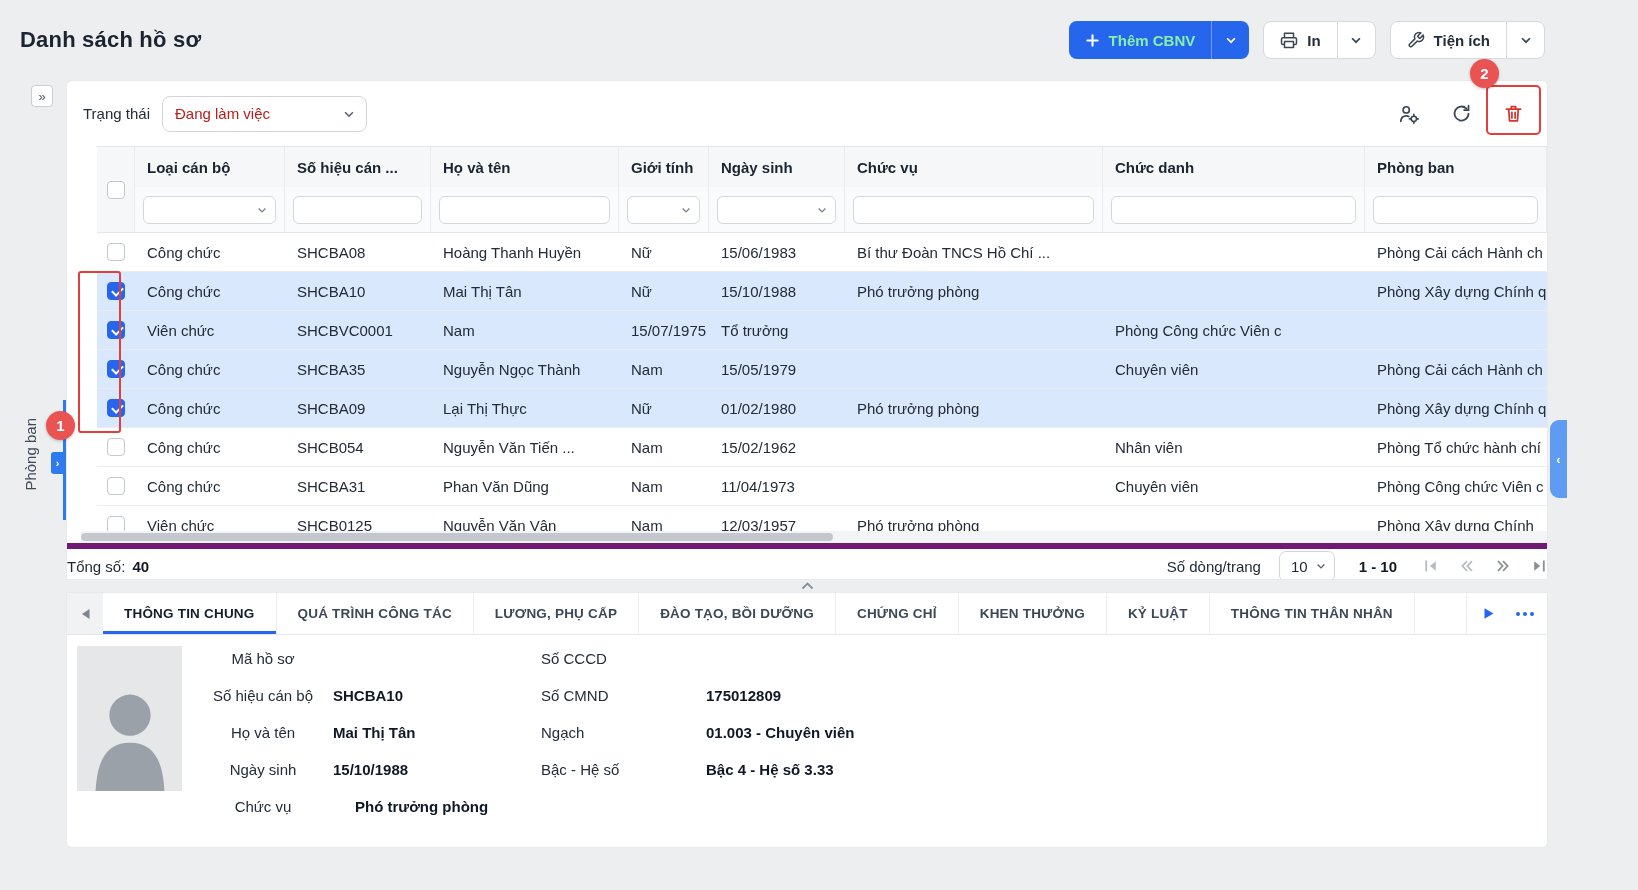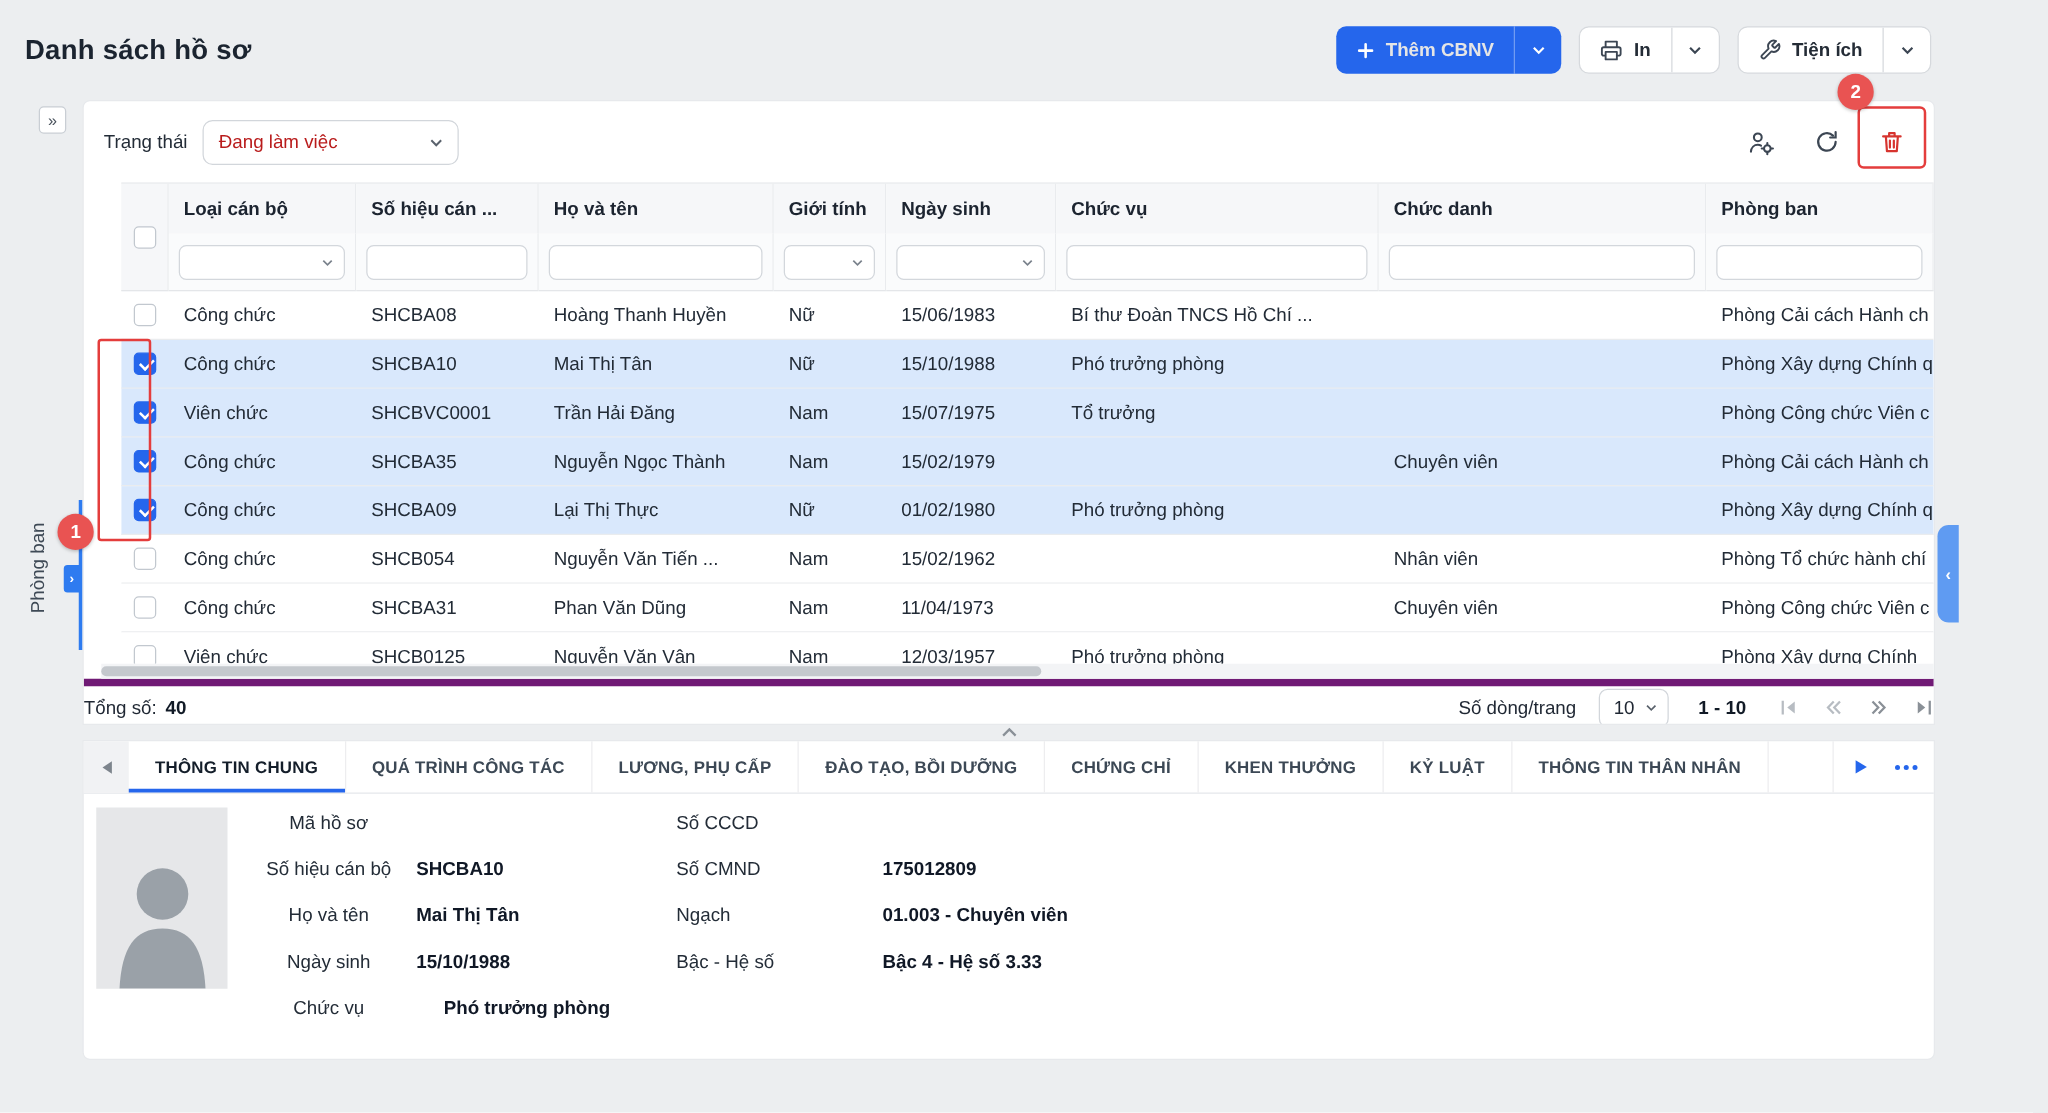--- a/index.html
+++ b/index.html
@@ -5,21 +5,21 @@
   * { margin:0; padding:0; box-sizing:border-box; }
   html,body { width:1638px; height:890px; overflow:hidden; }
   body { font-family:"Liberation Sans","DejaVu Sans",sans-serif; background:#eceef0; color:#1f2733; }
   .screen { position:relative; width:1638px; height:890px; }
 
   
   .topbar { position:absolute; left:0; top:0; width:100%; height:80px; display:flex; align-items:center; padding:0 93px 0 20px; }
   .page-title { font-size:22px; font-weight:800; color:#1b2430; letter-spacing:.2px; }
   .topbar-actions { margin-left:auto; display:flex; gap:14px; align-items:center; }
   .btn-split { display:flex; align-items:stretch; height:38px; border-radius:8px; overflow:hidden; font-size:15px; cursor:pointer; }
-  .btn-split.blue { background:#2566ec; color:#e5e5e5; }
+  .btn-split.blue { background:#2566ec; color:#86efac; }
   .btn-split.white { background:#fff; border:1px solid #d6d9dd; color:#242c36; }
   .btn-main { display:flex; align-items:center; gap:9px; padding:0 16px; font-weight:600; }
   .btn-caret { display:flex; align-items:center; justify-content:center; width:38px; }
   .btn-split.blue .btn-caret { border-left:1px solid rgba(255,255,255,.35); }
   .btn-split.white .btn-caret { border-left:1px solid #d6d9dd; }
   .btn-split .ic { display:flex; align-items:center; }
 
   
   .left-strip { position:absolute; left:0; top:80px; width:66px; height:768px; }
   .expand-btn { position:absolute; left:31px; top:5px; width:22px; height:22px; background:#fff; border:1px solid #c9ced4; border-radius:4px; color:#49525c; font-size:13px; display:flex; align-items:center; justify-content:center; cursor:pointer; }
@@ -316,37 +316,36 @@
           <div class="cell"></div>
           <div class="cell">Phòng Xây dựng Chính q</div>
         </div>
 
         <div class="trow selected">
           <div class="cell cb-cell">
               <span class="cb checked"></span>
             </div>
           <div class="cell">Viên chức</div>
           <div class="cell">SHCBVC0001</div>
-          <div class="cell">Trần Hải Đăng</div>
           <div class="cell">Nam</div>
           <div class="cell">15/07/1975</div>
           <div class="cell">Tổ trưởng</div>
           <div class="cell"></div>
           <div class="cell">Phòng Công chức Viên c</div>
         </div>
 
         <div class="trow selected">
           <div class="cell cb-cell">
               <span class="cb checked"></span>
             </div>
           <div class="cell">Công chức</div>
           <div class="cell">SHCBA35</div>
           <div class="cell">Nguyễn Ngọc Thành</div>
           <div class="cell">Nam</div>
-          <div class="cell">15/02/1979</div>
+          <div class="cell">15/05/1979</div>
           <div class="cell"></div>
           <div class="cell">Chuyên viên</div>
           <div class="cell">Phòng Cải cách Hành ch</div>
         </div>
 
         <div class="trow selected">
           <div class="cell cb-cell">
               <span class="cb checked"></span>
             </div>
           <div class="cell">Công chức</div>

